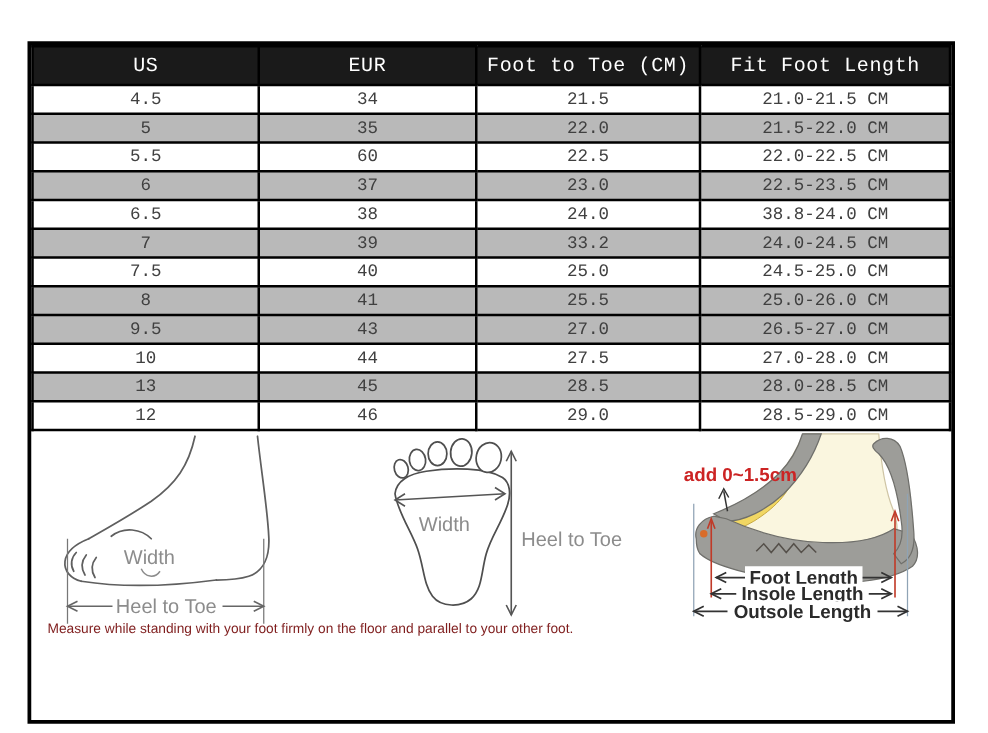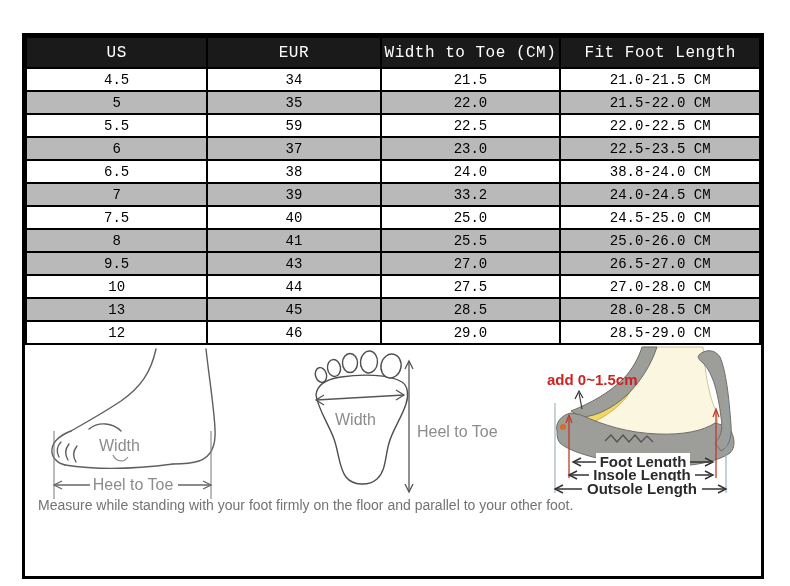--- a/index.html
+++ b/index.html
@@ -1,63 +1,63 @@
 <!DOCTYPE html>
 <html><head>
 <meta charset="utf-8">
 <style>
   html,body{margin:0;padding:0;background:#ffffff;}
   .page{position:relative;width:790px;height:586px;background:#fff;font-family:"Liberation Sans",sans-serif;overflow:hidden;margin-top:15px;}
   .panel{position:absolute;left:22px;top:18px;width:742px;height:546px;border:3px solid #000;box-sizing:border-box;background:#fff;}
   table.size{width:100%;border-collapse:collapse;table-layout:fixed;font-family:"Liberation Mono",monospace;}
   table.size th{background:#1a1a1a;color:#fff;font-weight:normal;font-size:16px;height:29px;border:2px solid #000;padding:0;text-align:center;letter-spacing:.5px;}
-  table.size td{font-size:14px;color:#000000;height:21px;border:2px solid #000;padding:0;text-align:center;background:#fff;}
+  table.size td{font-size:14px;color:#404040;height:21px;border:2px solid #000;padding:0;text-align:center;background:#fff;}
   table.size tr.alt td{background:#b9b9b9;}
   .diagrams{position:relative;width:100%;height:186px;}
   .dg{position:absolute;}
   svg text{font-family:"Liberation Sans",sans-serif;}
-  .note{position:absolute;left:13px;top:152px;width:710px;font-size:14px;color:#737373;}
+  .note{position:absolute;left:13px;top:152px;width:710px;font-size:11px;color:#7f1d1d;}
 </style>
 </head>
 <body>
 
 <div class="page">
   <div class="panel">
 
     <table class="size">
       <colgroup>
         <col style="width:24.7%">
           <col style="width:23.6%">
           <col style="width:24.5%">
           <col style="width:27.2%">
       </colgroup>
       <thead>
         <tr>
             <th>US</th>
             <th>EUR</th>
-            <th>Width to Toe (CM)</th>
+            <th>Foot to Toe (CM)</th>
             <th>Fit Foot Length</th>
           </tr>
       </thead>
       <tbody>
           <tr>
             <td>4.5</td>
             <td>34</td>
             <td>21.5</td>
             <td>21.0-21.5 CM</td>
           </tr>
           <tr class="alt">
             <td>5</td>
             <td>35</td>
             <td>22.0</td>
             <td>21.5-22.0 CM</td>
           </tr>
           <tr>
             <td>5.5</td>
-            <td>59</td>
+            <td>60</td>
             <td>22.5</td>
             <td>22.0-22.5 CM</td>
           </tr>
           <tr class="alt">
             <td>6</td>
             <td>37</td>
             <td>23.0</td>
             <td>22.5-23.5 CM</td>
           </tr>
           <tr>

